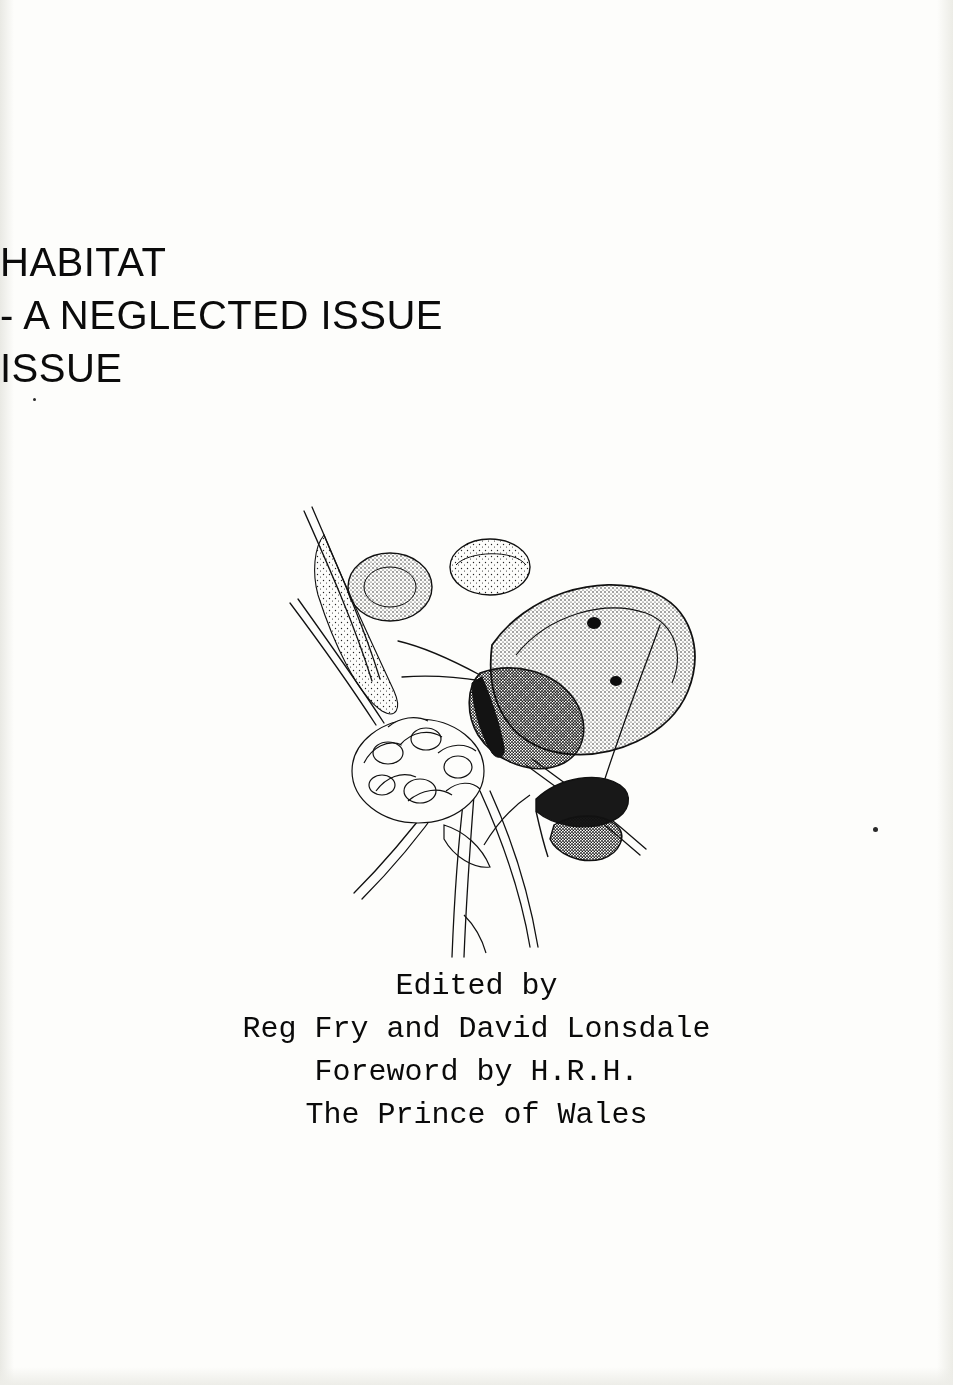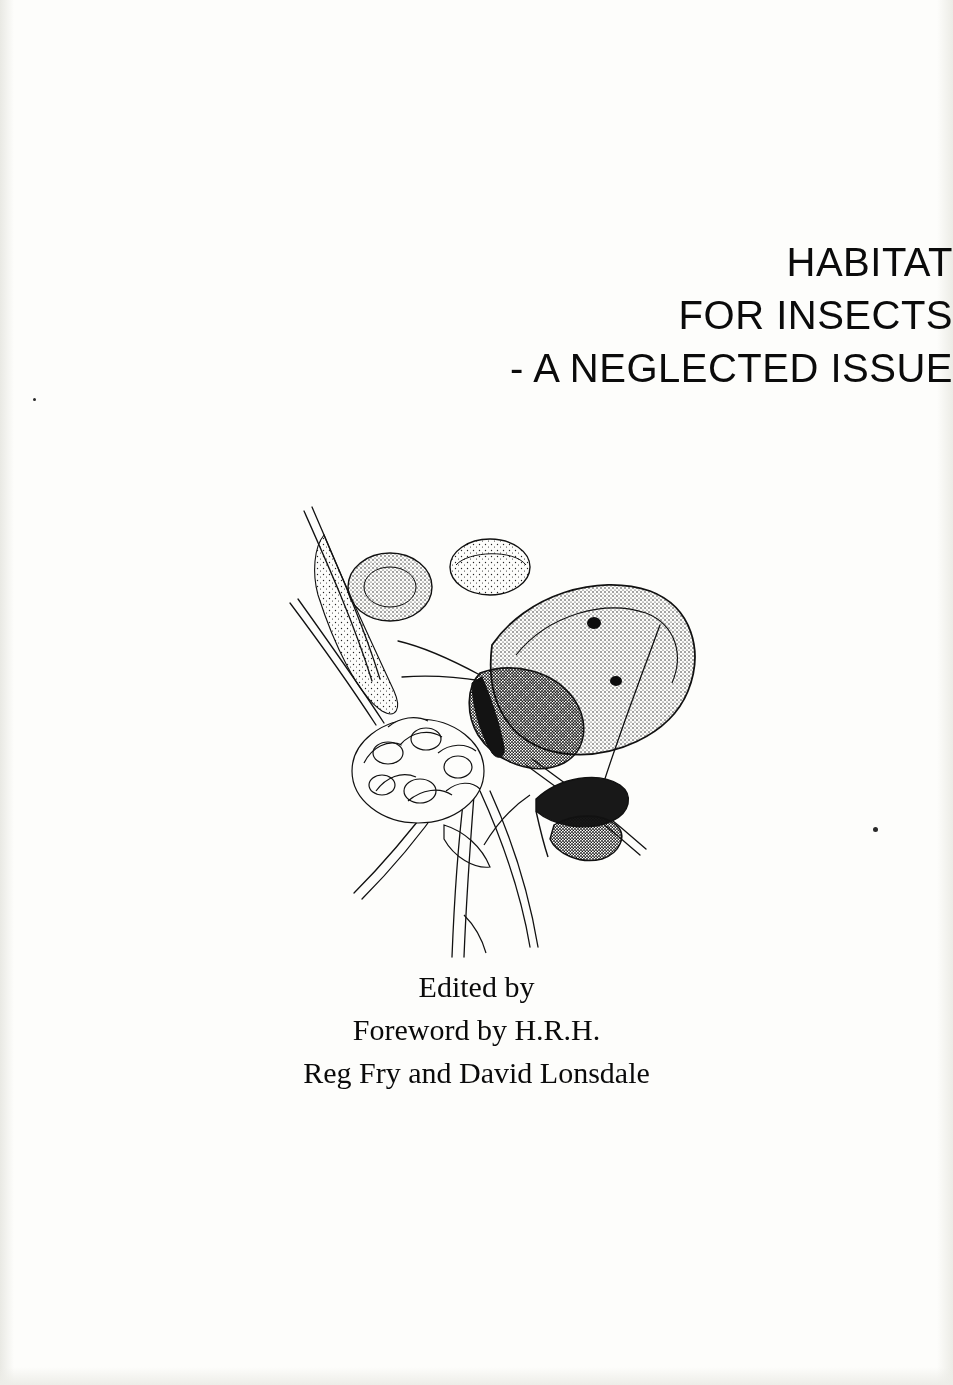--- a/index.html
+++ b/index.html
@@ -41,22 +41,21 @@
     height: 18px;
     background: linear-gradient(to top, #ededE8, rgba(255,255,255,0));
     pointer-events: none;
   }
 
   .title-block {
     position: absolute;
     left: 0;
     right: 0;
     top: 236px;
-    text-align: right;
-    padding-left: 16px;
+    text-align: left;
   }
   .title-line {
     font-family: "Liberation Sans", sans-serif;
     font-size: 40px;
     line-height: 53px;
     letter-spacing: 0.5px;
     color: #0b0b0b;
     white-space: nowrap;
   }
 
@@ -74,21 +73,21 @@
   }
 
   .credits {
     position: absolute;
     left: 0;
     right: 0;
     top: 965px;
     text-align: center;
   }
   .credit-line {
-    font-family: Liberation Serif, serif;
+    font-family: Liberation Mono, monospace;
     font-size: 30px;
     line-height: 43px;
     color: #0a0a0a;
     white-space: nowrap;
   }
   .speck {
     position: absolute;
     background: #2a2a2a;
     border-radius: 50%;
   }
@@ -97,22 +96,22 @@
 <body>
 
 <div class="page">
 
   <div class="scan-edge-left"></div>
   <div class="scan-edge-right"></div>
   <div class="scan-edge-bottom"></div>
 
   <div class="title-block">
     <div class="title-line">HABITAT</div>
-    <div class="title-line">FOR INSECTS</div>
     <div class="title-line">- A NEGLECTED ISSUE</div>
+    <div class="title-line">ISSUE</div>
   </div>
 
   <div class="illustration">
     <svg viewBox="0 0 440 470" xmlns="http://www.w3.org/2000/svg">
       <defs>
         <pattern id="stipple" width="4" height="4" patternUnits="userSpaceOnUse">
           <circle cx="1" cy="1" r="0.75" fill="#1a1a1a"></circle>
           <circle cx="3" cy="3" r="0.6" fill="#1a1a1a"></circle>
         </pattern>
         <pattern id="stippleDense" width="3" height="3" patternUnits="userSpaceOnUse">
@@ -200,20 +199,21 @@
 
       <g fill="none" stroke="#111" stroke-width="1.2">
         <path d="M176 330 C 196 336, 214 352, 222 372 C 206 374, 186 362, 176 344 Z"></path>
         <path d="M196 420 C 206 430, 214 444, 218 458"></path>
       </g>
     </svg>
   </div>
 
   <div class="credits">
     <div class="credit-line">Edited by</div>
+    <div class="credit-line">Reg Fry and David Lonsdale</div>
     <div class="credit-line">Foreword by H.R.H.</div>
-    <div class="credit-line">Reg Fry and David Lonsdale</div>
+    <div class="credit-line">The Prince of Wales</div>
   </div>
 
   <div class="speck" style="left:873px; top:827px; width:5px; height:5px;"></div>
   <div class="speck" style="left:33px; top:398px; width:3px; height:3px;"></div>
 
 </div>
 
 </body></html>

